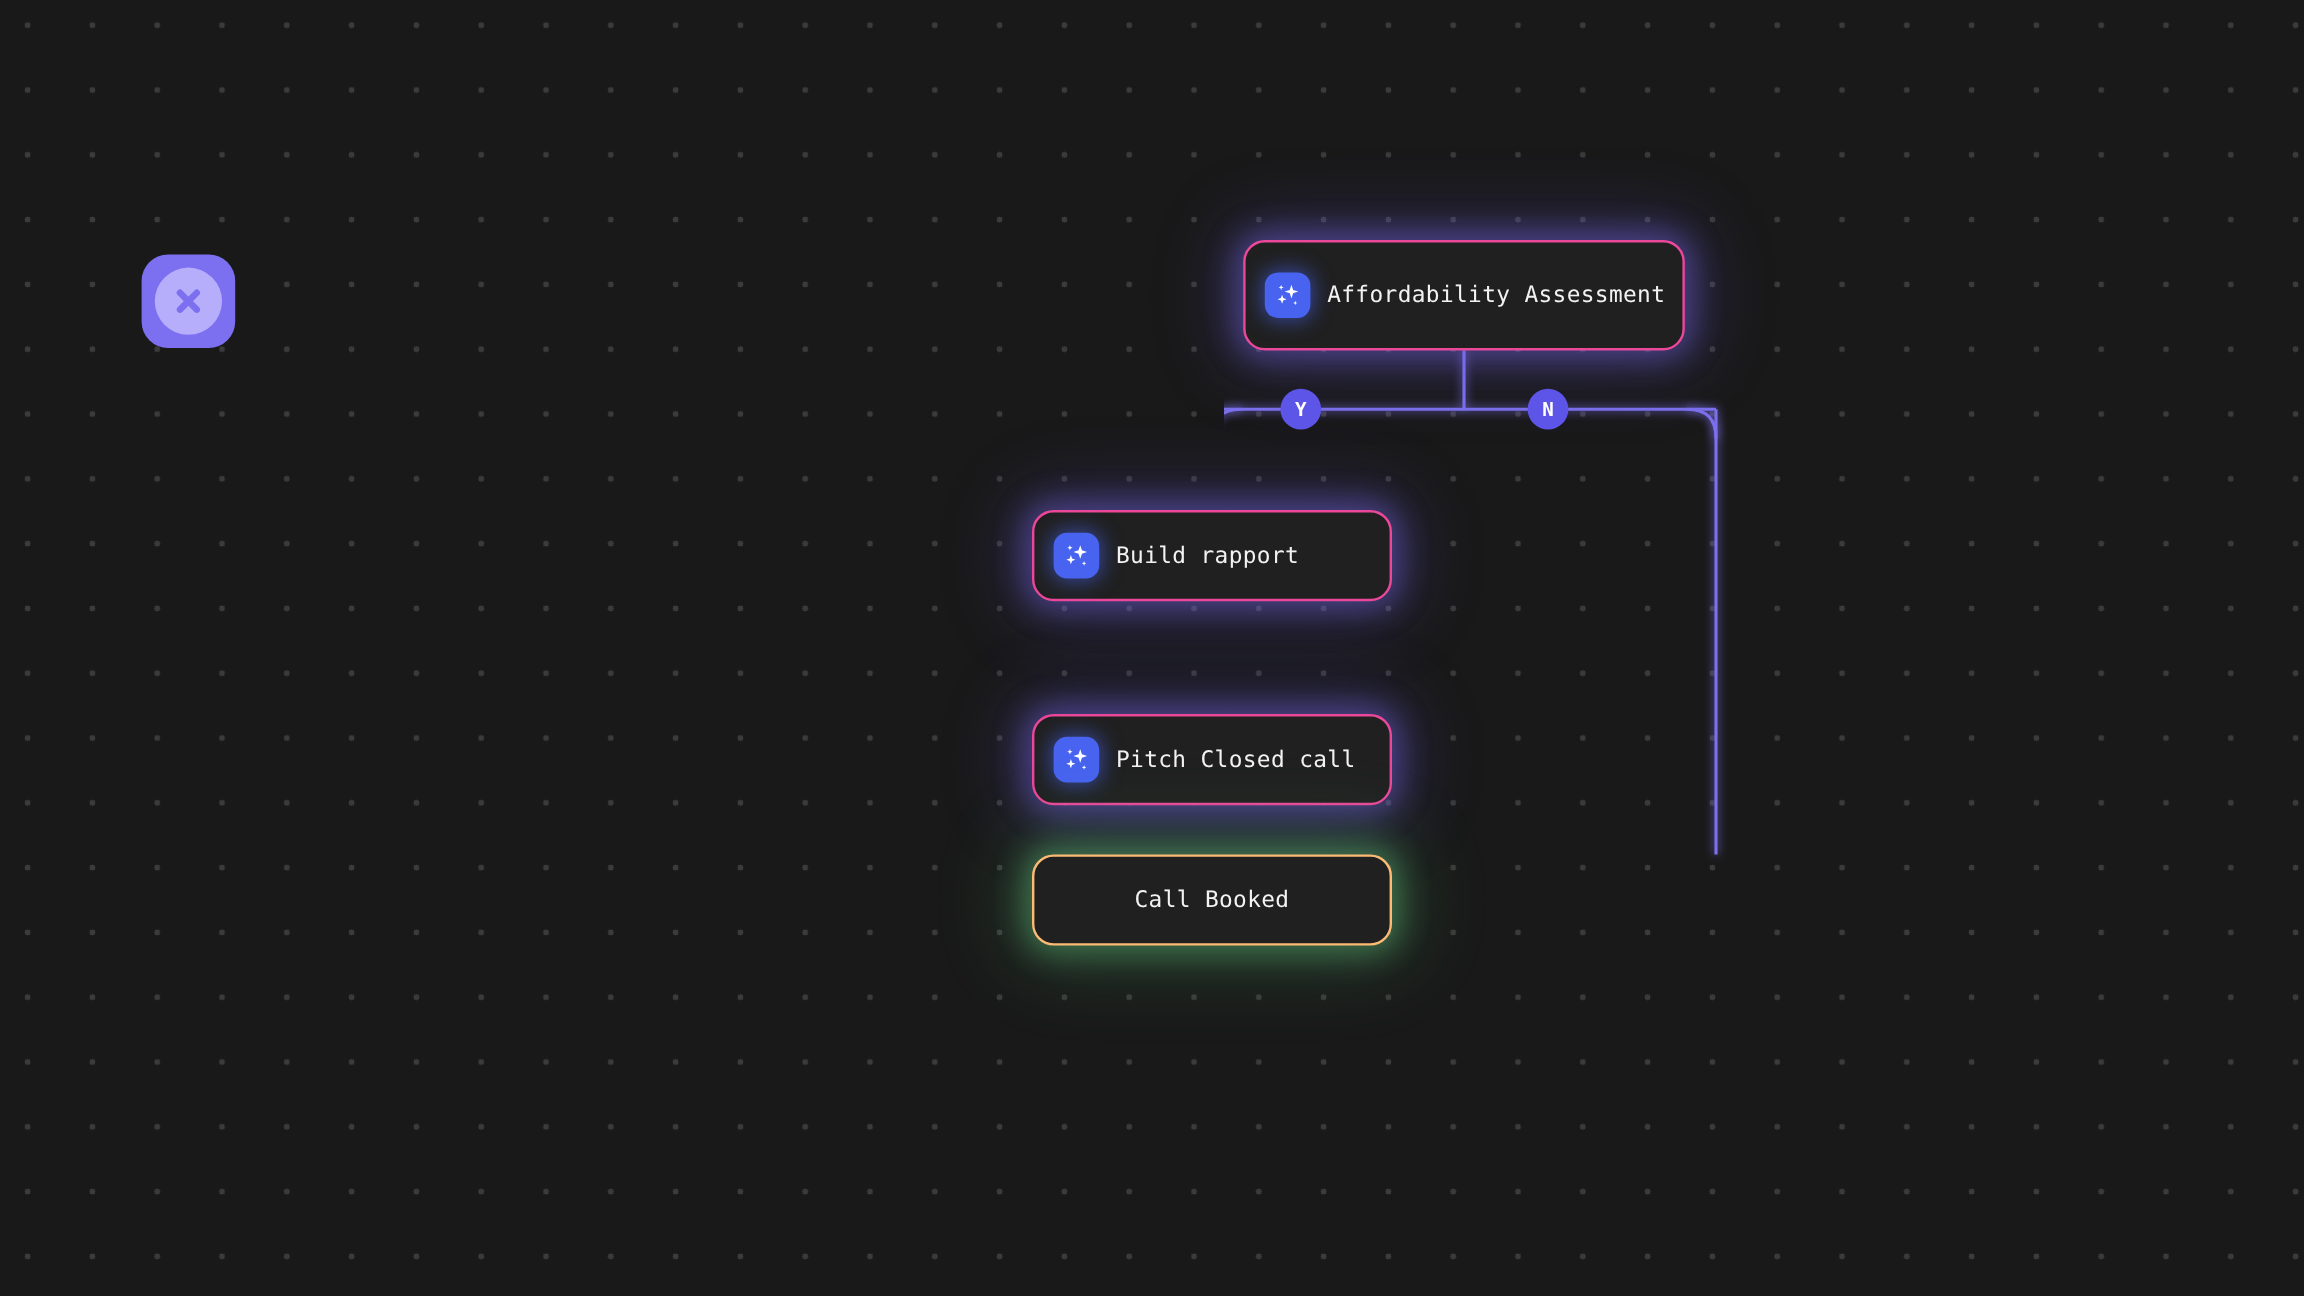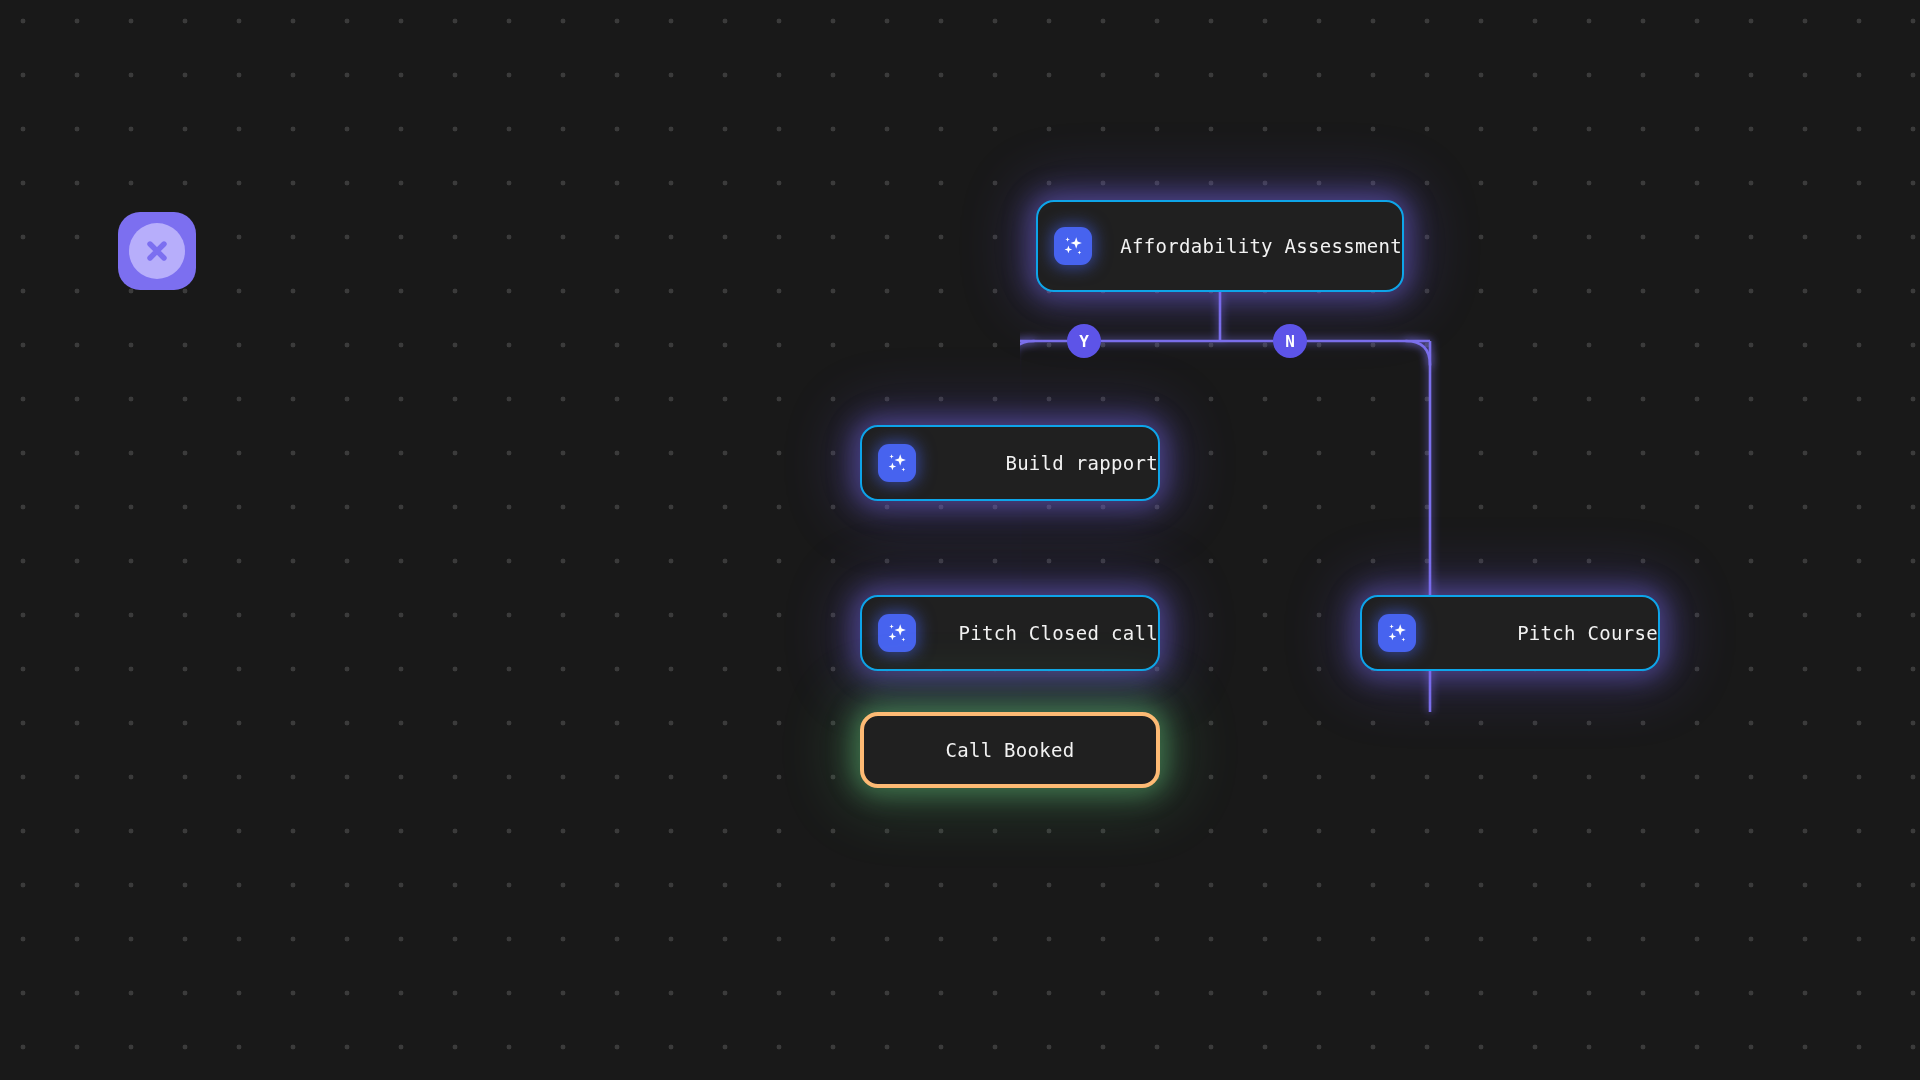--- a/index.html
+++ b/index.html
@@ -61,33 +61,32 @@
   .node{
     position:absolute;
     display:flex;
     align-items:center;
     background:#202020;
     border-radius:18px;
     height:76px;
     z-index:3;
   }
   .node-ai{
-    border:2px solid #0ea5e9;
+    border:2px solid #ec4899;
     box-shadow:0 0 26px 7px rgba(122,106,240,.45),
                0 0 60px 18px rgba(103,88,224,.22);
-    justify-content:space-between;
   }
   .node-ai .node-label{
     color:#f2f2f2;
     font-size:19px;
     font-weight:500;
     letter-spacing:.3px;
   }
   .node-end{
-    border:4px solid #fdba74;
+    border:2px solid #fdba74;
     justify-content:center;
     box-shadow:0 0 26px 7px rgba(108,216,134,.40),
                0 0 62px 20px rgba(88,196,118,.20);
   }
   .node-end .node-label{
     color:#f2f2f2;
     font-size:19px;
     font-weight:500;
     letter-spacing:.3px;
   }
@@ -215,26 +214,15 @@
       </svg>
     </span>
     <span class="node-label">Pitch Closed call</span>
   </div>
 
   <div class="node node-end" id="node-callbooked">
     <span class="node-label">Call Booked</span>
   </div>
 
 
-  <div class="node node-ai" id="node-pitchcourse">
-    <span class="spark">
-      <svg width="26" height="26" viewBox="0 0 26 26">
-        <path d="M16.2 4.3 L17.6 8.6 L21.9 10 L17.6 11.4 L16.2 15.7 L14.8 11.4 L10.5 10 L14.8 8.6 Z" fill="#fff"></path>
-        <path d="M8.4 12.6 L9.4 15.4 L12.2 16.4 L9.4 17.4 L8.4 20.2 L7.4 17.4 L4.6 16.4 L7.4 15.4 Z" fill="#fff"></path>
-        <path d="M7.6 4.2 L8.2 5.9 L9.9 6.5 L8.2 7.1 L7.6 8.8 L7.0 7.1 L5.3 6.5 L7.0 5.9 Z" fill="#fff"></path>
-        <path d="M19.4 17.6 L19.9 19.0 L21.3 19.5 L19.9 20.0 L19.4 21.4 L18.9 20.0 L17.5 19.5 L18.9 19.0 Z" fill="#fff"></path>
-      </svg>
-    </span>
-    <span class="node-label">Pitch Course</span>
-  </div>
 
 
 </div>
 
 </body></html>

